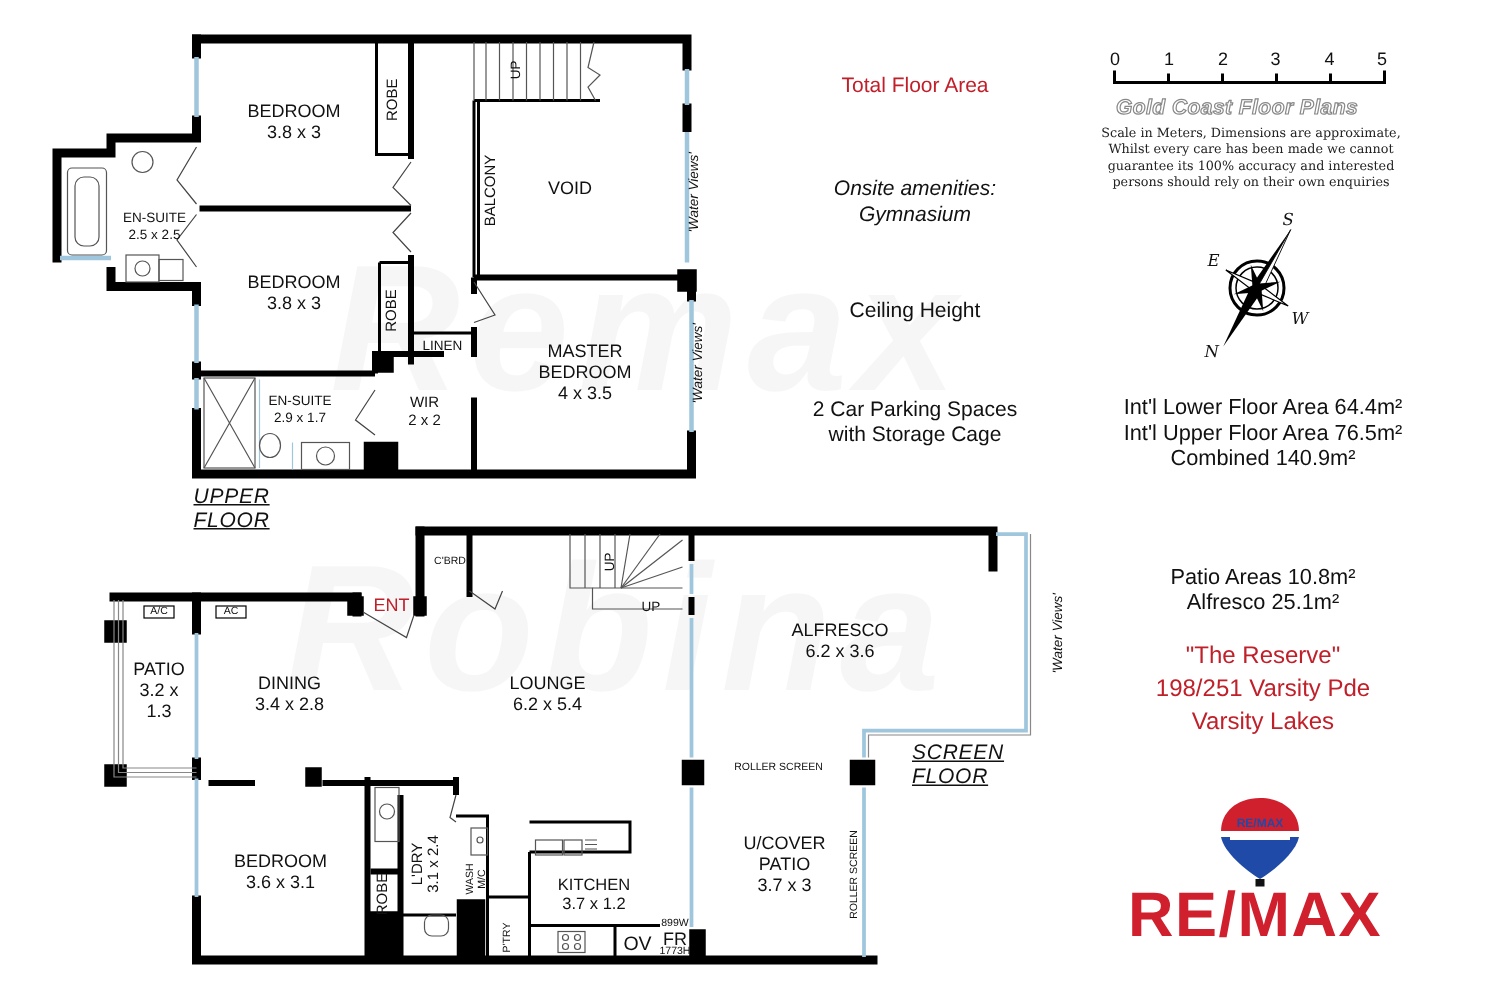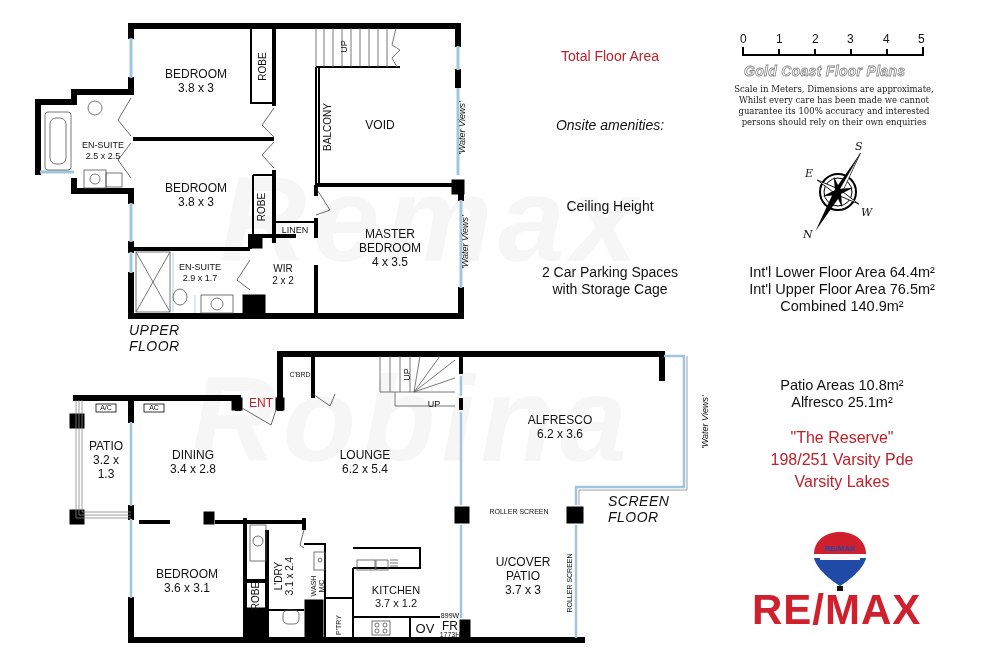--- a/index.html
+++ b/index.html
@@ -2,21 +2,21 @@
 <html><head>
 <meta charset="utf-8">
 <style>
   html,body{margin:0;padding:0;background:#fff;}
   body{width:1000px;height:667px;position:relative;overflow:hidden;font-family:"Liberation Sans",sans-serif;color:#111;}
   svg.plan{position:absolute;left:0;top:0;}
   .lbl{position:absolute;text-align:center;font-size:12px;line-height:14px;color:#111;white-space:nowrap;}
   .lbl-sm{font-size:8px;line-height:9px;}
   .lbl-xs{font-size:7px;line-height:8px;}
   .vert{transform:rotate(-90deg);transform-origin:center center;}
-  .floor-tag{position:absolute;font-style:italic;font-size:14px;line-height:16px;letter-spacing:0.5px;}
+  .floor-tag{position:absolute;font-style:italic;font-size:14px;line-height:16px;text-decoration:underline;letter-spacing:0.5px;}
   .info{position:absolute;text-align:center;font-size:14px;line-height:17px;}
   .red{color:#c0202a;}
   .italic{font-style:italic;}
   .scale-txt{position:absolute;text-align:center;font-family:"DejaVu Serif",serif;font-size:8.5px;line-height:11px;color:#222;}
   .gcfp{position:absolute;font-style:italic;font-weight:bold;font-size:14px;color:#fff;-webkit-text-stroke:0.8px #888;letter-spacing:0.3px;}
   .remax{position:absolute;font-weight:bold;font-size:42px;color:#d0202e;letter-spacing:1px;}
   .water{position:absolute;font-style:italic;font-size:9px;line-height:10px;white-space:nowrap;}
   .wm{position:absolute;font-style:italic;font-weight:bold;font-size:120px;color:rgba(0,0,0,0.035);letter-spacing:6px;}
 </style>
 </head>
@@ -315,20 +315,21 @@
   <div>U/COVER</div>
   <div>PATIO</div>
   <div>3.7 x 3</div>
 </div>
 
 <div class="info red" style="left:520px;top:48px;width:180px;">
   <div>Total Floor Area</div>
 </div>
 <div class="info italic" style="left:500px;top:117px;width:220px;text-align:center;">
   <div>Onsite amenities:</div>
+  <div>Gymnasium</div>
 </div>
 <div class="info" style="left:520px;top:198px;width:180px;">
   <div>Ceiling Height</div>
 </div>
 <div class="info" style="left:500px;top:264px;width:220px;">
   <div>2 Car Parking Spaces</div>
   <div>with Storage Cage</div>
 </div>
 
 <div style="position:absolute;left:738px;top:32px;width:190px;height:26px;">

